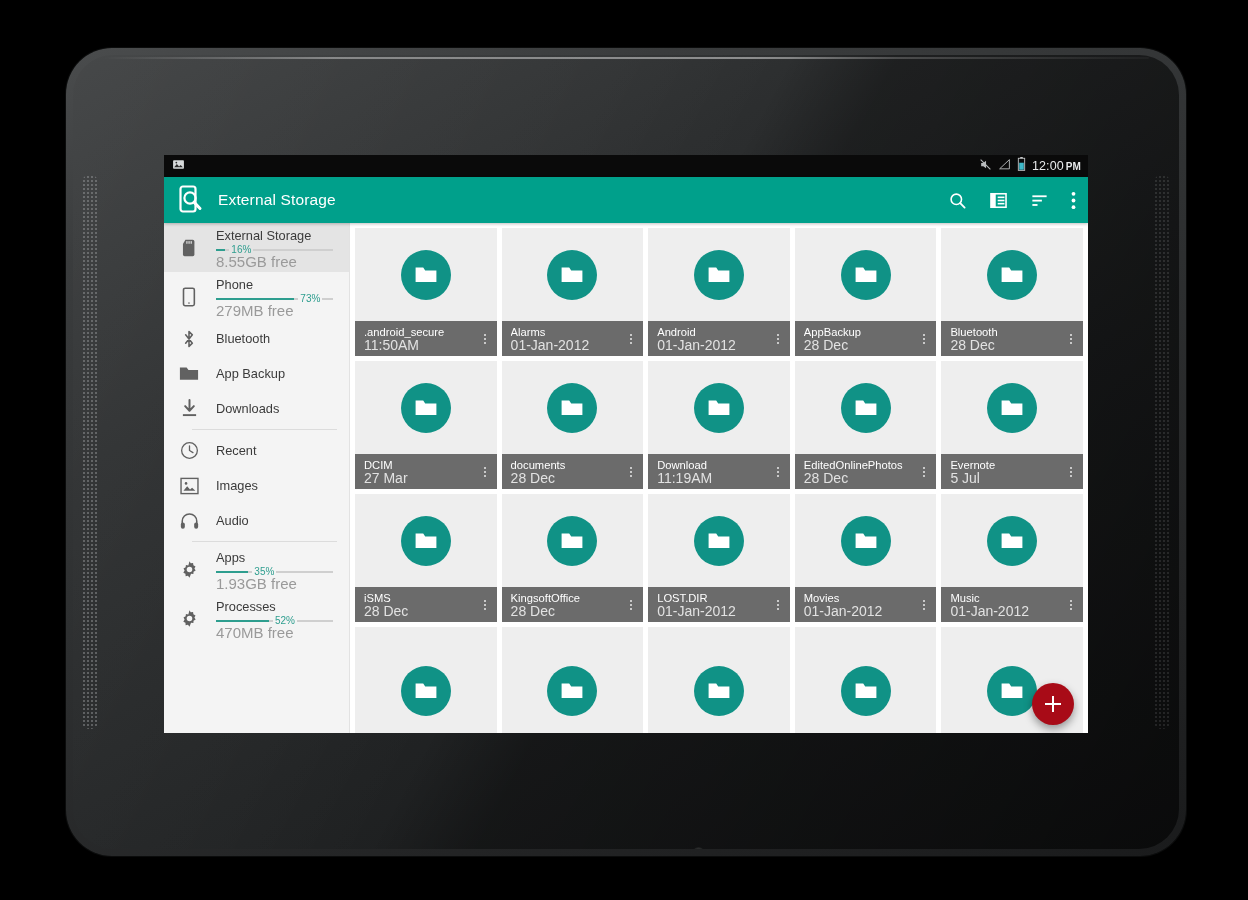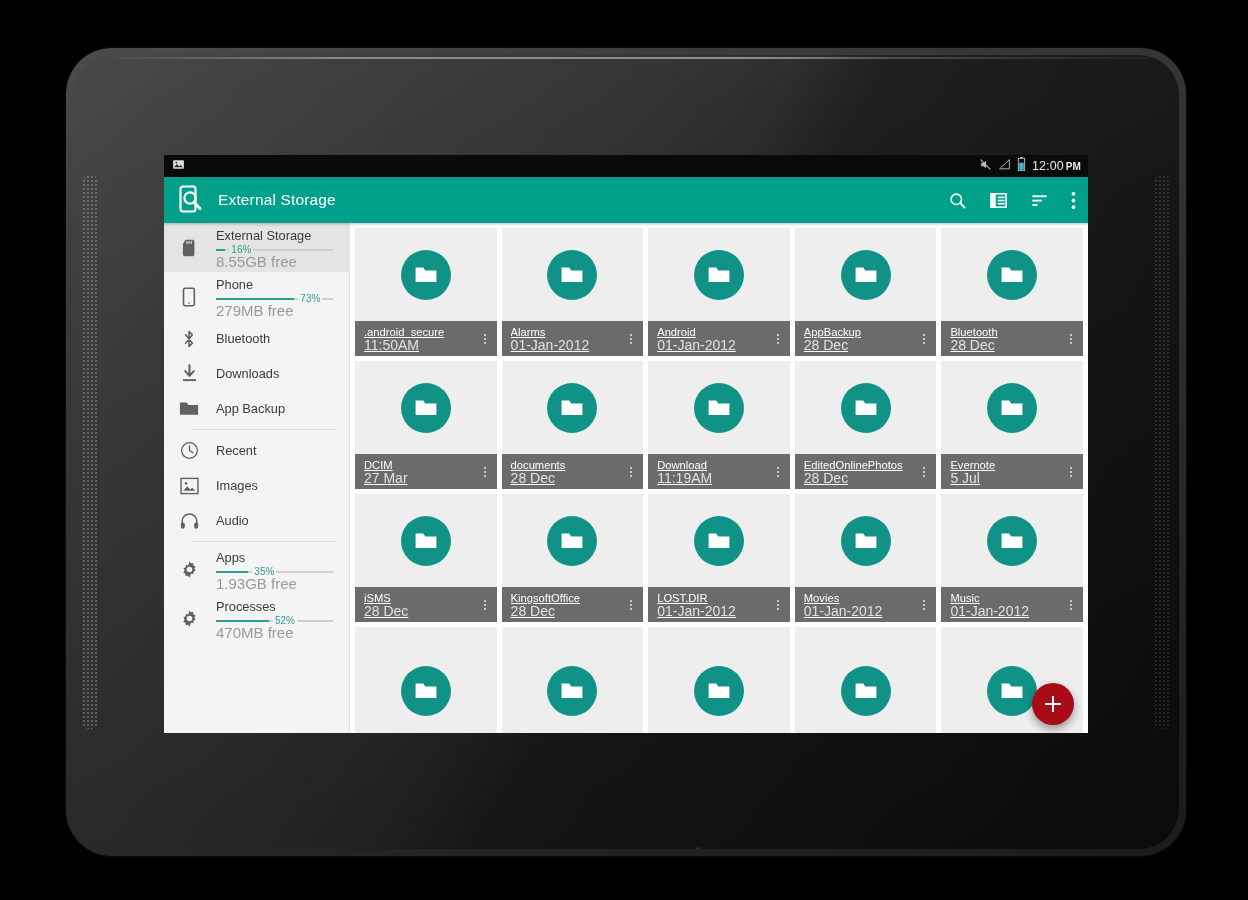--- a/index.html
+++ b/index.html
@@ -173,21 +173,21 @@
     width: 50px; height: 50px; border-radius: 50%;
     background: #109286;
     display: flex; align-items: center; justify-content: center;
   }
   .tile-bar {
     height: 35px; background: #6b6b6b;
     display: flex; align-items: center;
     padding: 0 5px 0 9px;
     color: #fff;
   }
-  .tile-meta { flex: 1; min-width: 0; text-decoration: underline; }
+  .tile-meta { flex: 1; min-width: 0; }
   .tile-name {
     font-size: 11.2px; line-height: 13px; color: #ffffff;
     white-space: nowrap; overflow: hidden; text-overflow: ellipsis;
   }
   .tile-date { font-size: 14px; line-height: 11px; color: #e2e2e2; margin-top: 1px; }
   .tile-kebab {
     width: 14px; flex: 0 0 14px; display: flex; flex-direction: column;
     align-items: center; gap: 2px; cursor: pointer;
   }
   .tile-kebab i { width: 2px; height: 2px; background: #e8e8e8; border-radius: 50%; display:block; }
@@ -344,37 +344,37 @@
             <svg width="16" height="20" viewBox="0 0 18 24">
               <path d="M5 7l8 10-4 4V3l4 4-8 10" fill="none" stroke="#616161" stroke-width="1.9" stroke-linejoin="round" stroke-linecap="round"></path>
             </svg>
           </span>
           <div class="nav-body">
             <div class="nav-label">Bluetooth</div>
           </div>
         </div>
         <div class="nav-item">
           <span class="nav-ico">
+            <svg width="20" height="17" viewBox="0 0 22 18">
+              <path d="M1 2.5h7.4l2 2.6H21V16H1z" fill="#616161"></path>
+            </svg>
+          </span>
+          <div class="nav-body">
+            <div class="nav-label">App Backup</div>
+          </div>
+        </div>
+        <div class="nav-item">
+          <span class="nav-ico">
             <svg width="17" height="19" viewBox="0 0 18 20">
               <path d="M9 1v10M4.4 7.5L9 12.4 13.6 7.5" fill="none" stroke="#616161" stroke-width="2.1" stroke-linecap="round" stroke-linejoin="round"></path>
               <rect x="2" y="16" width="14" height="2" fill="#616161"></rect>
             </svg>
           </span>
           <div class="nav-body">
             <div class="nav-label">Downloads</div>
-          </div>
-        </div>
-        <div class="nav-item">
-          <span class="nav-ico">
-            <svg width="20" height="17" viewBox="0 0 22 18">
-              <path d="M1 2.5h7.4l2 2.6H21V16H1z" fill="#616161"></path>
-            </svg>
-          </span>
-          <div class="nav-body">
-            <div class="nav-label">App Backup</div>
           </div>
         </div>
         <div class="nav-sep"></div>
         <div class="nav-item">
           <span class="nav-ico">
             <svg width="19" height="19" viewBox="0 0 22 22">
               <circle cx="11" cy="11" r="9.1" fill="none" stroke="#616161" stroke-width="1.5"></circle>
               <path d="M11 5.6V11l4 2.4" fill="none" stroke="#616161" stroke-width="1.5" stroke-linecap="round"></path>
             </svg>
           </span>

